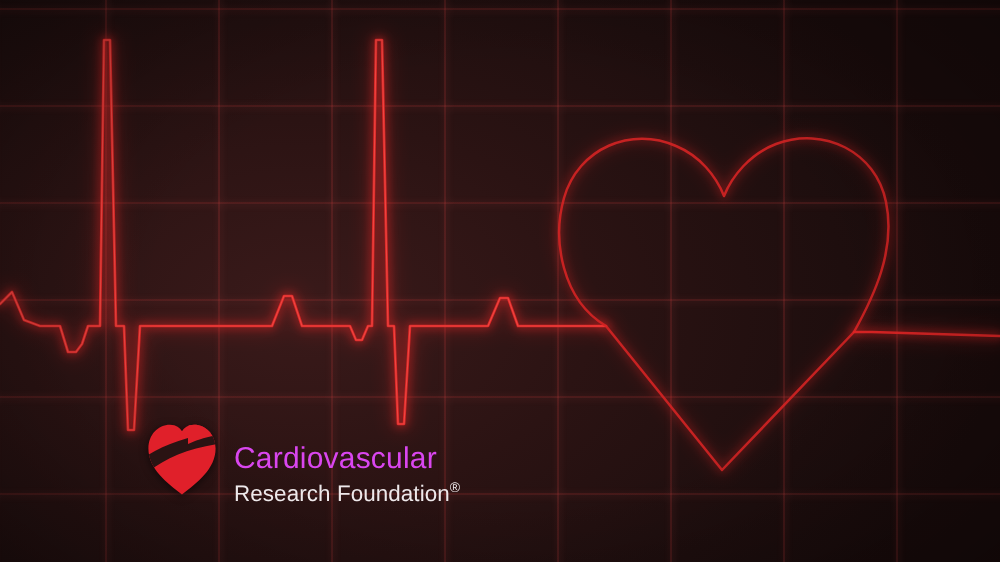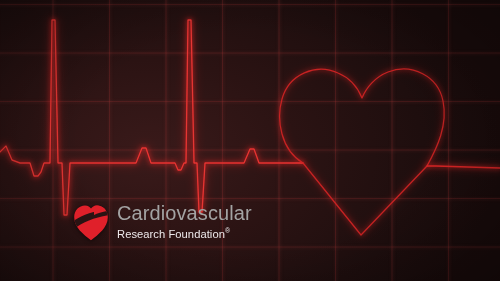--- a/index.html
+++ b/index.html
@@ -136,25 +136,26 @@
     flex: none;
     filter: drop-shadow(0 1px 2px rgba(0,0,0,0.55));
   }
   .logo-text {
     display: flex;
     flex-direction: column;
     line-height: 1;
     padding-bottom: 1px;
   }
   .logo-line1 {
-    font-size: 20px;
+    font-size: 15px;
     font-weight: 400;
-    color: #a3a3a3;
+    color: #d946ef;
     letter-spacing: 0.1px;
     white-space: nowrap;
+    margin-top: 19px;
   }
   .logo-line2 {
     font-size: 11.2px;
     font-weight: 400;
     color: #eee9eb;
     letter-spacing: 0.05px;
     margin-top: 4px;
     white-space: nowrap;
   }
   .logo-line2 .reg {

